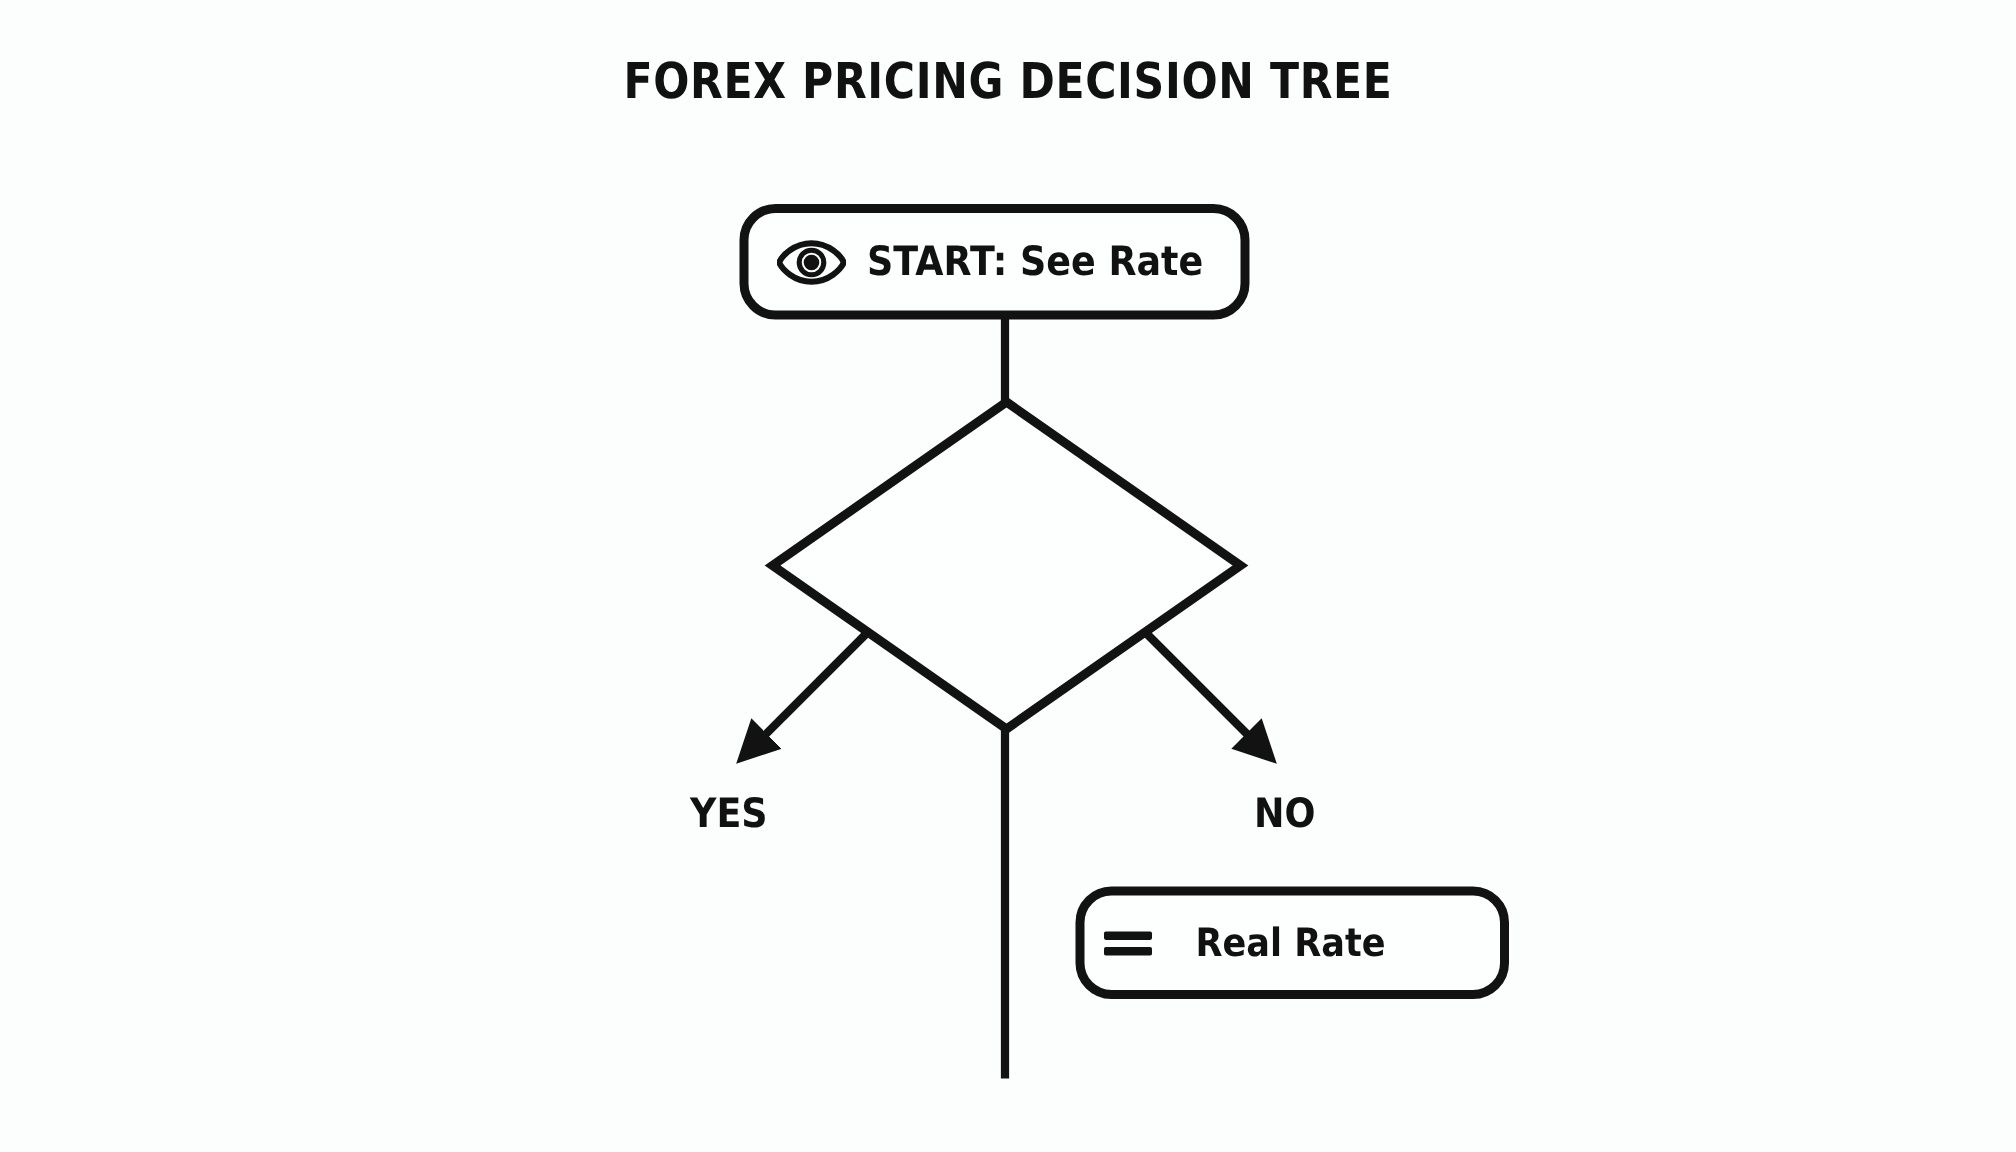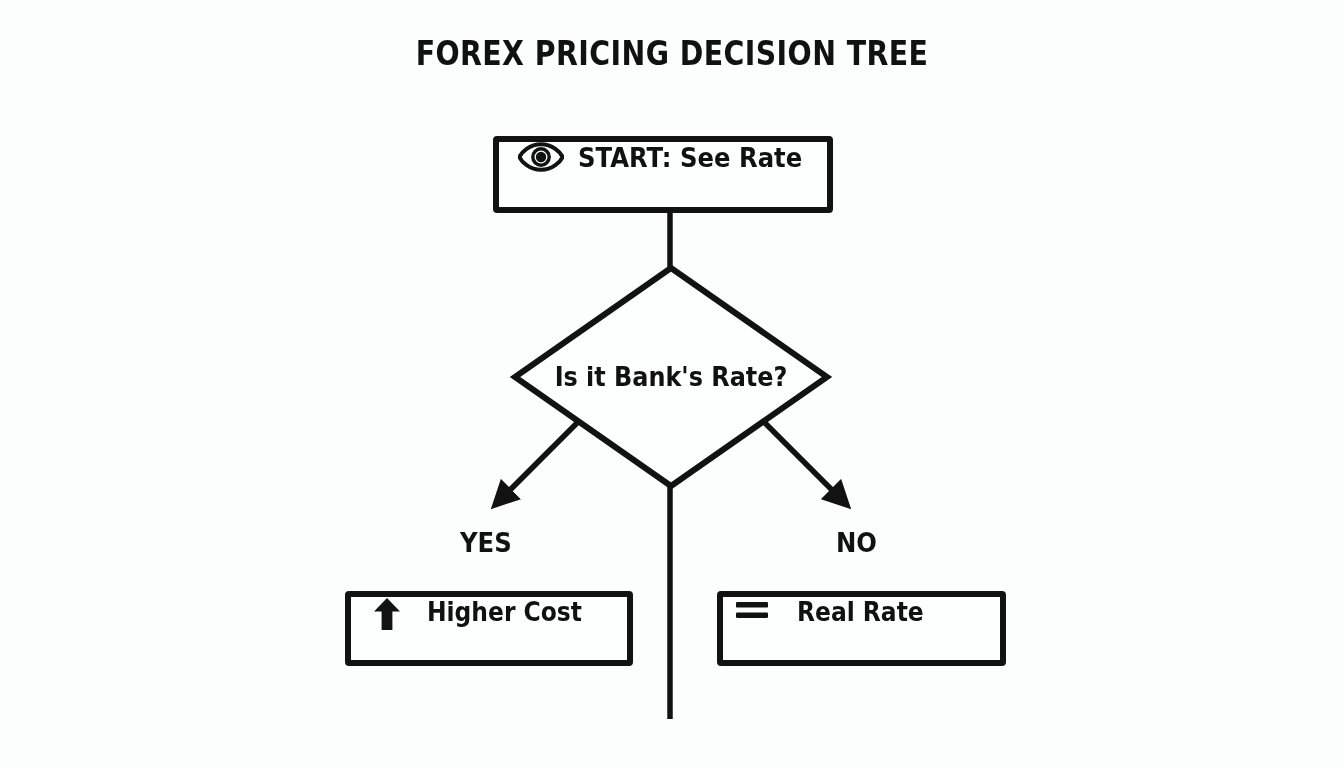--- a/index.html
+++ b/index.html
@@ -44,23 +44,23 @@
     transform-origin: center top;
     white-space: nowrap;
   }
 
   
   .node-box {
     position: absolute;
     box-sizing: border-box;
     background: #fdfefe;
     border: 6px solid #121212;
-    border-radius: 4px;
+    border-radius: 24px;
     display: flex;
-    align-items: flex-start;
+    align-items: center;
     z-index: 3;
   }
   .node-label {
     font-family: "DejaVu Sans", sans-serif;
     font-weight: bold;
     color: #111111;
     white-space: nowrap;
     transform: scaleX(0.9);
     transform-origin: left center;
   }
@@ -189,35 +189,24 @@
       <svg width="46" height="30" viewBox="0 0 46 30" xmlns="http://www.w3.org/2000/svg">
         <path d="M23 2.2 C34.5 2.2 42.6 10.4 44.6 15 C42.6 19.6 34.5 27.8 23 27.8
                  C11.5 27.8 3.4 19.6 1.4 15 C3.4 10.4 11.5 2.2 23 2.2 Z" fill="none" stroke="#121212" stroke-width="4"></path>
         <circle cx="23" cy="15" r="8.2" fill="none" stroke="#121212" stroke-width="3.4"></circle>
         <circle cx="23" cy="15" r="5.2" fill="#121212"></circle>
       </svg>
     </span>
     <span class="node-label">START: See Rate</span>
   </div>
 
-  <div id="decision-node">
-    <div id="decision-label">Is it Bank's Rate?</div>
-  </div>
 
   <div class="branch-label" id="yes-label">YES</div>
   <div class="branch-label" id="no-label">NO</div>
 
-  <div class="node-box" id="higher-cost-node">
-    <span class="icon">
-      <svg width="28" height="34" viewBox="0 0 28 34" xmlns="http://www.w3.org/2000/svg">
-        <path d="M14 1 L27 14.6 L19.4 14.6 L19.4 33 L8.6 33 L8.6 14.6 L1 14.6 Z" fill="#121212"></path>
-      </svg>
-    </span>
-    <span class="node-label">Higher Cost</span>
-  </div>
 
   <div class="node-box" id="real-rate-node">
     <span class="icon">
       <svg width="34" height="26" viewBox="0 0 34 26" xmlns="http://www.w3.org/2000/svg">
         <rect x="1" y="5" width="32" height="5.6" rx="1.2" fill="#121212"></rect>
         <rect x="1" y="15.4" width="32" height="5.6" rx="1.2" fill="#121212"></rect>
       </svg>
     </span>
     <span class="node-label">Real Rate</span>
   </div>

